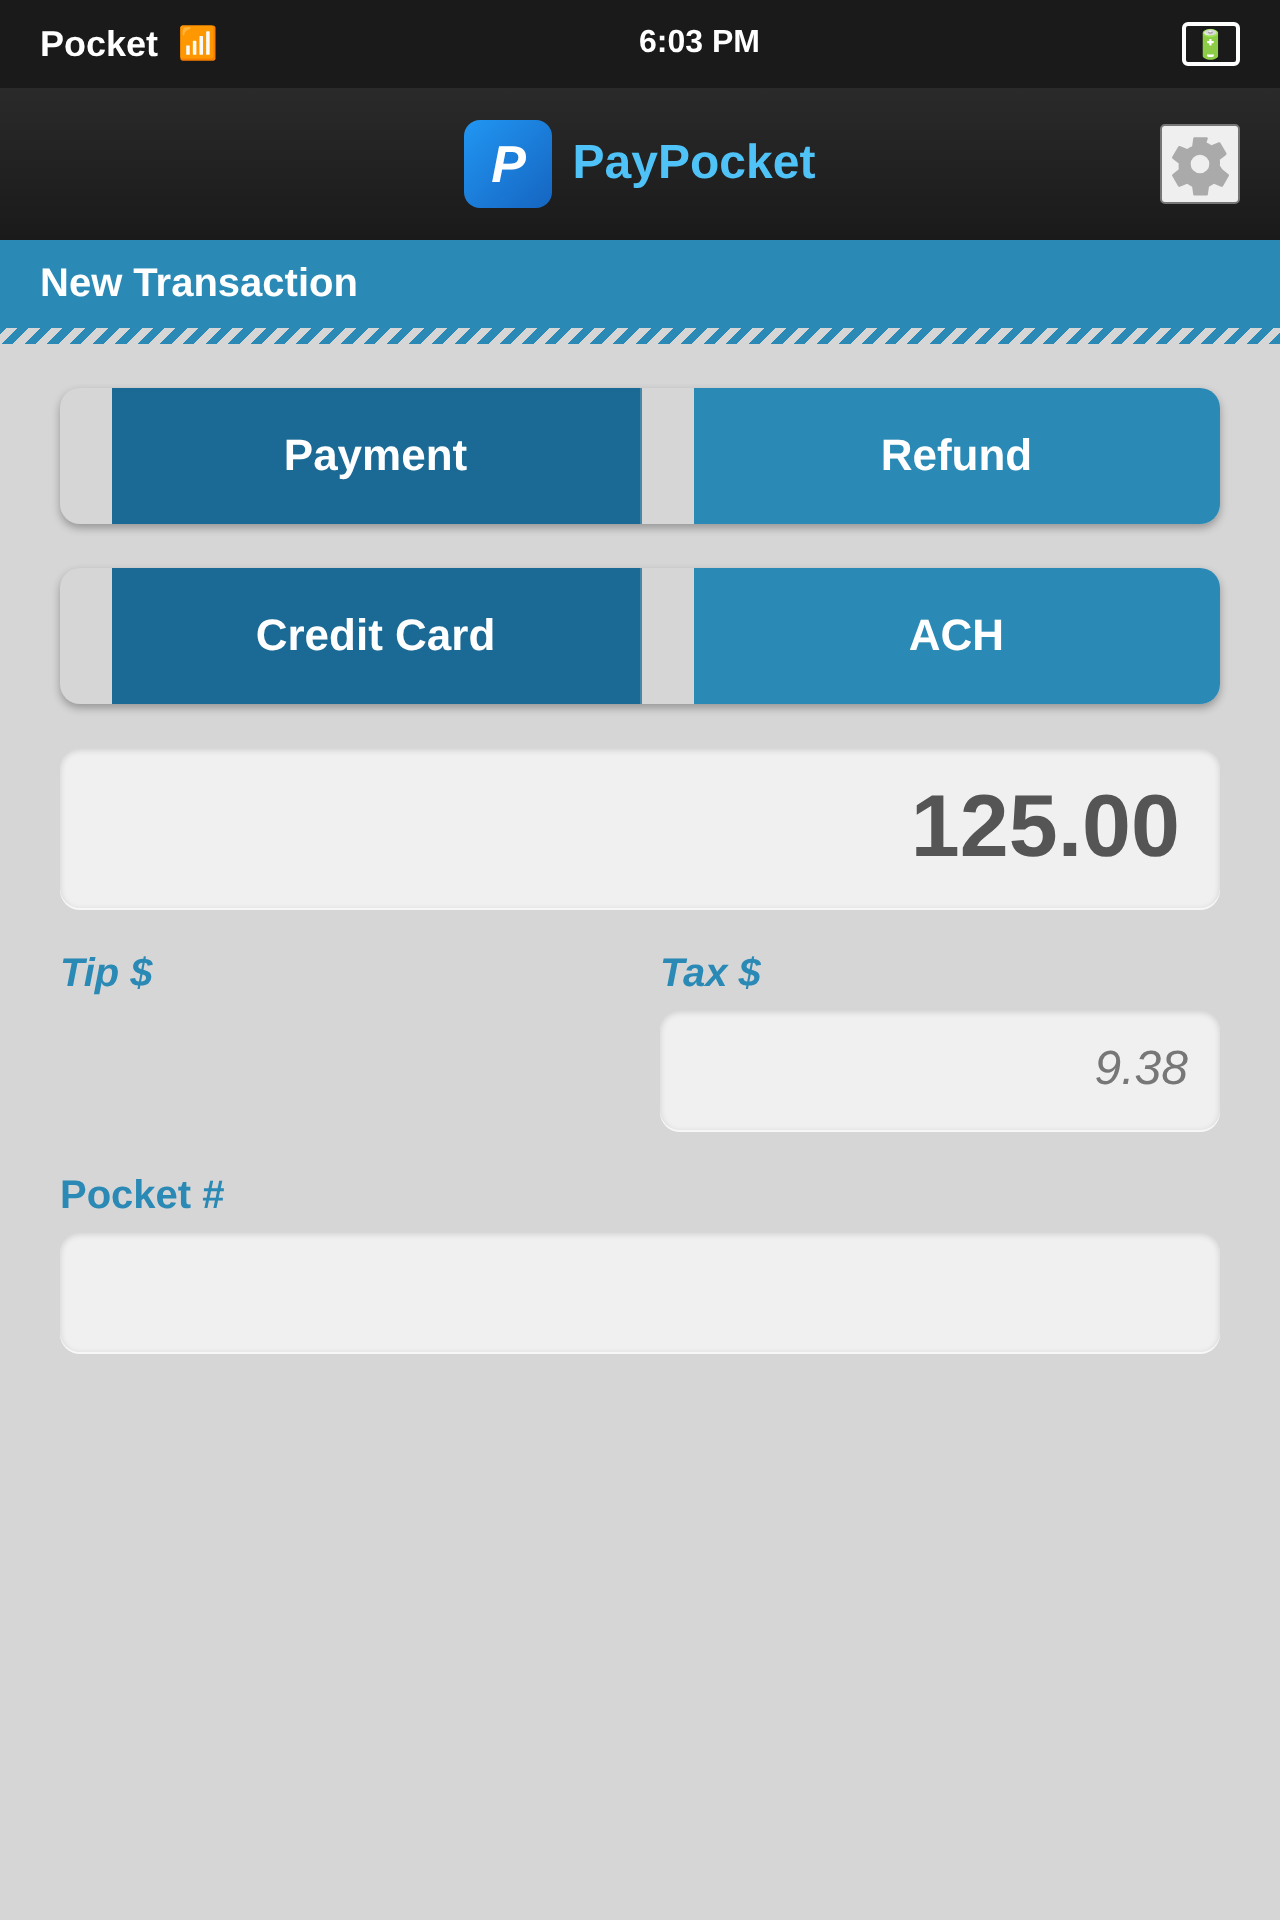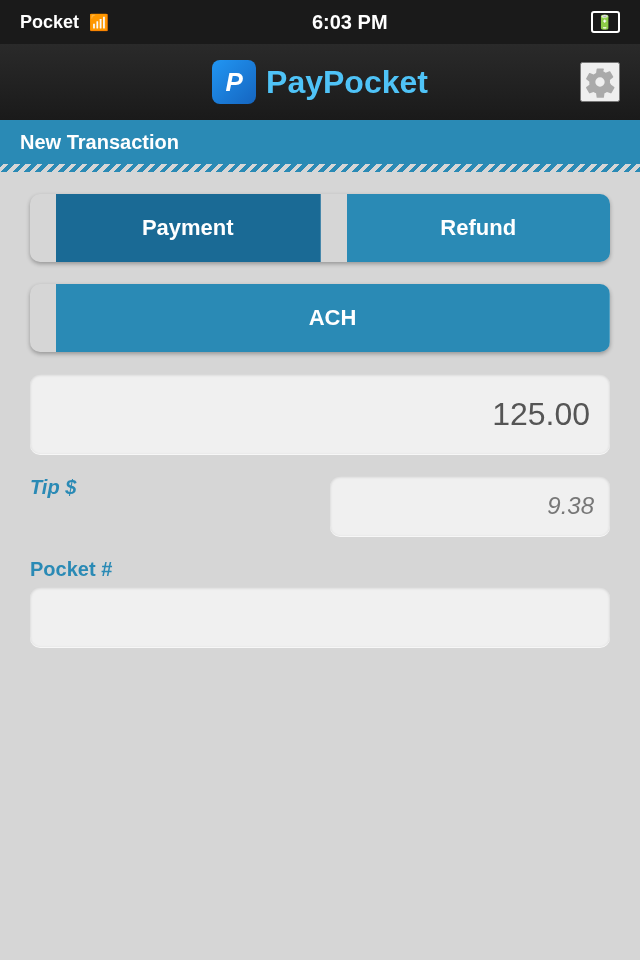--- a/index.html
+++ b/index.html
@@ -22,21 +22,21 @@
       align-items: center;
       justify-content: space-between;
       padding: 0 20px;
       color: white;
       font-size: 18px;
       font-weight: 600;
     }
     .status-left { display: flex; align-items: center; gap: 10px; }
     .status-carrier { font-size: 18px; }
     .wifi-icon { font-size: 16px; }
-    .status-time { font-size: 20px; font-weight: 600; }
+    .status-time { font-size: 16px; font-weight: 600; }
     .battery-icon { font-size: 14px; border: 2px solid white; border-radius: 3px; padding: 1px 4px; position: relative; }
 
     
     .app-header {
       width: 100%;
       height: 76px;
       background: linear-gradient(to bottom, #2a2a2a, #1a1a1a);
       display: flex;
       align-items: center;
       justify-content: center;
@@ -54,21 +54,21 @@
       border-radius: 8px;
       display: flex;
       align-items: center;
       justify-content: center;
       color: white;
       font-size: 26px;
       font-weight: 900;
       font-style: italic;
     }
     .logo-text {
-      font-size: 32px;
+      font-size: 24px;
       font-weight: 400;
       color: white;
     }
     .logo-text span {
       color: #4fc3f7;
       font-weight: 700;
     }
     .settings-btn {
       position: absolute;
       right: 20px;
@@ -161,23 +161,23 @@
       background: #f0f0f0;
       border-radius: 10px;
       height: 80px;
       display: flex;
       align-items: center;
       justify-content: flex-end;
       padding: 0 20px;
       box-shadow: inset 0 1px 3px rgba(0,0,0,0.15), 0 1px 0 rgba(255,255,255,0.8);
     }
     .total-value {
-      font-size: 32px;
+      font-size: 44px;
       color: #555;
-      font-weight: 400;
+      font-weight: 700;
     }
 
     
     .two-col {
       display: flex;
       gap: 20px;
       font-style: italic;
     }
     .col-half {
       flex: 1;
@@ -269,34 +269,36 @@
 </div>
 
 <div class="main-content">
 
   <div class="toggle-group">
     <button class="toggle-btn active">Payment</button>
     <button class="toggle-btn">Refund</button>
   </div>
 
   <div class="toggle-group">
+    <button class="toggle-btn active">Credit Card</button>
     <button class="toggle-btn">ACH</button>
   </div>
 
   <div class="section-wrapper">
     <div class="total-field">
       <span class="total-value">125.00</span>
     </div>
   </div>
 
   <div class="two-col">
     <div class="col-half">
       <div class="field-label">Tip $</div>
     </div>
     <div class="col-half">
+      <div class="field-label">Tax $</div>
       <div class="small-field">
         <span class="small-value">9.38</span>
       </div>
     </div>
   </div>
 
   <div class="section-wrapper">
     <div class="field-label">Pocket #</div>
     <div class="invoice-field">
       <span></span>

